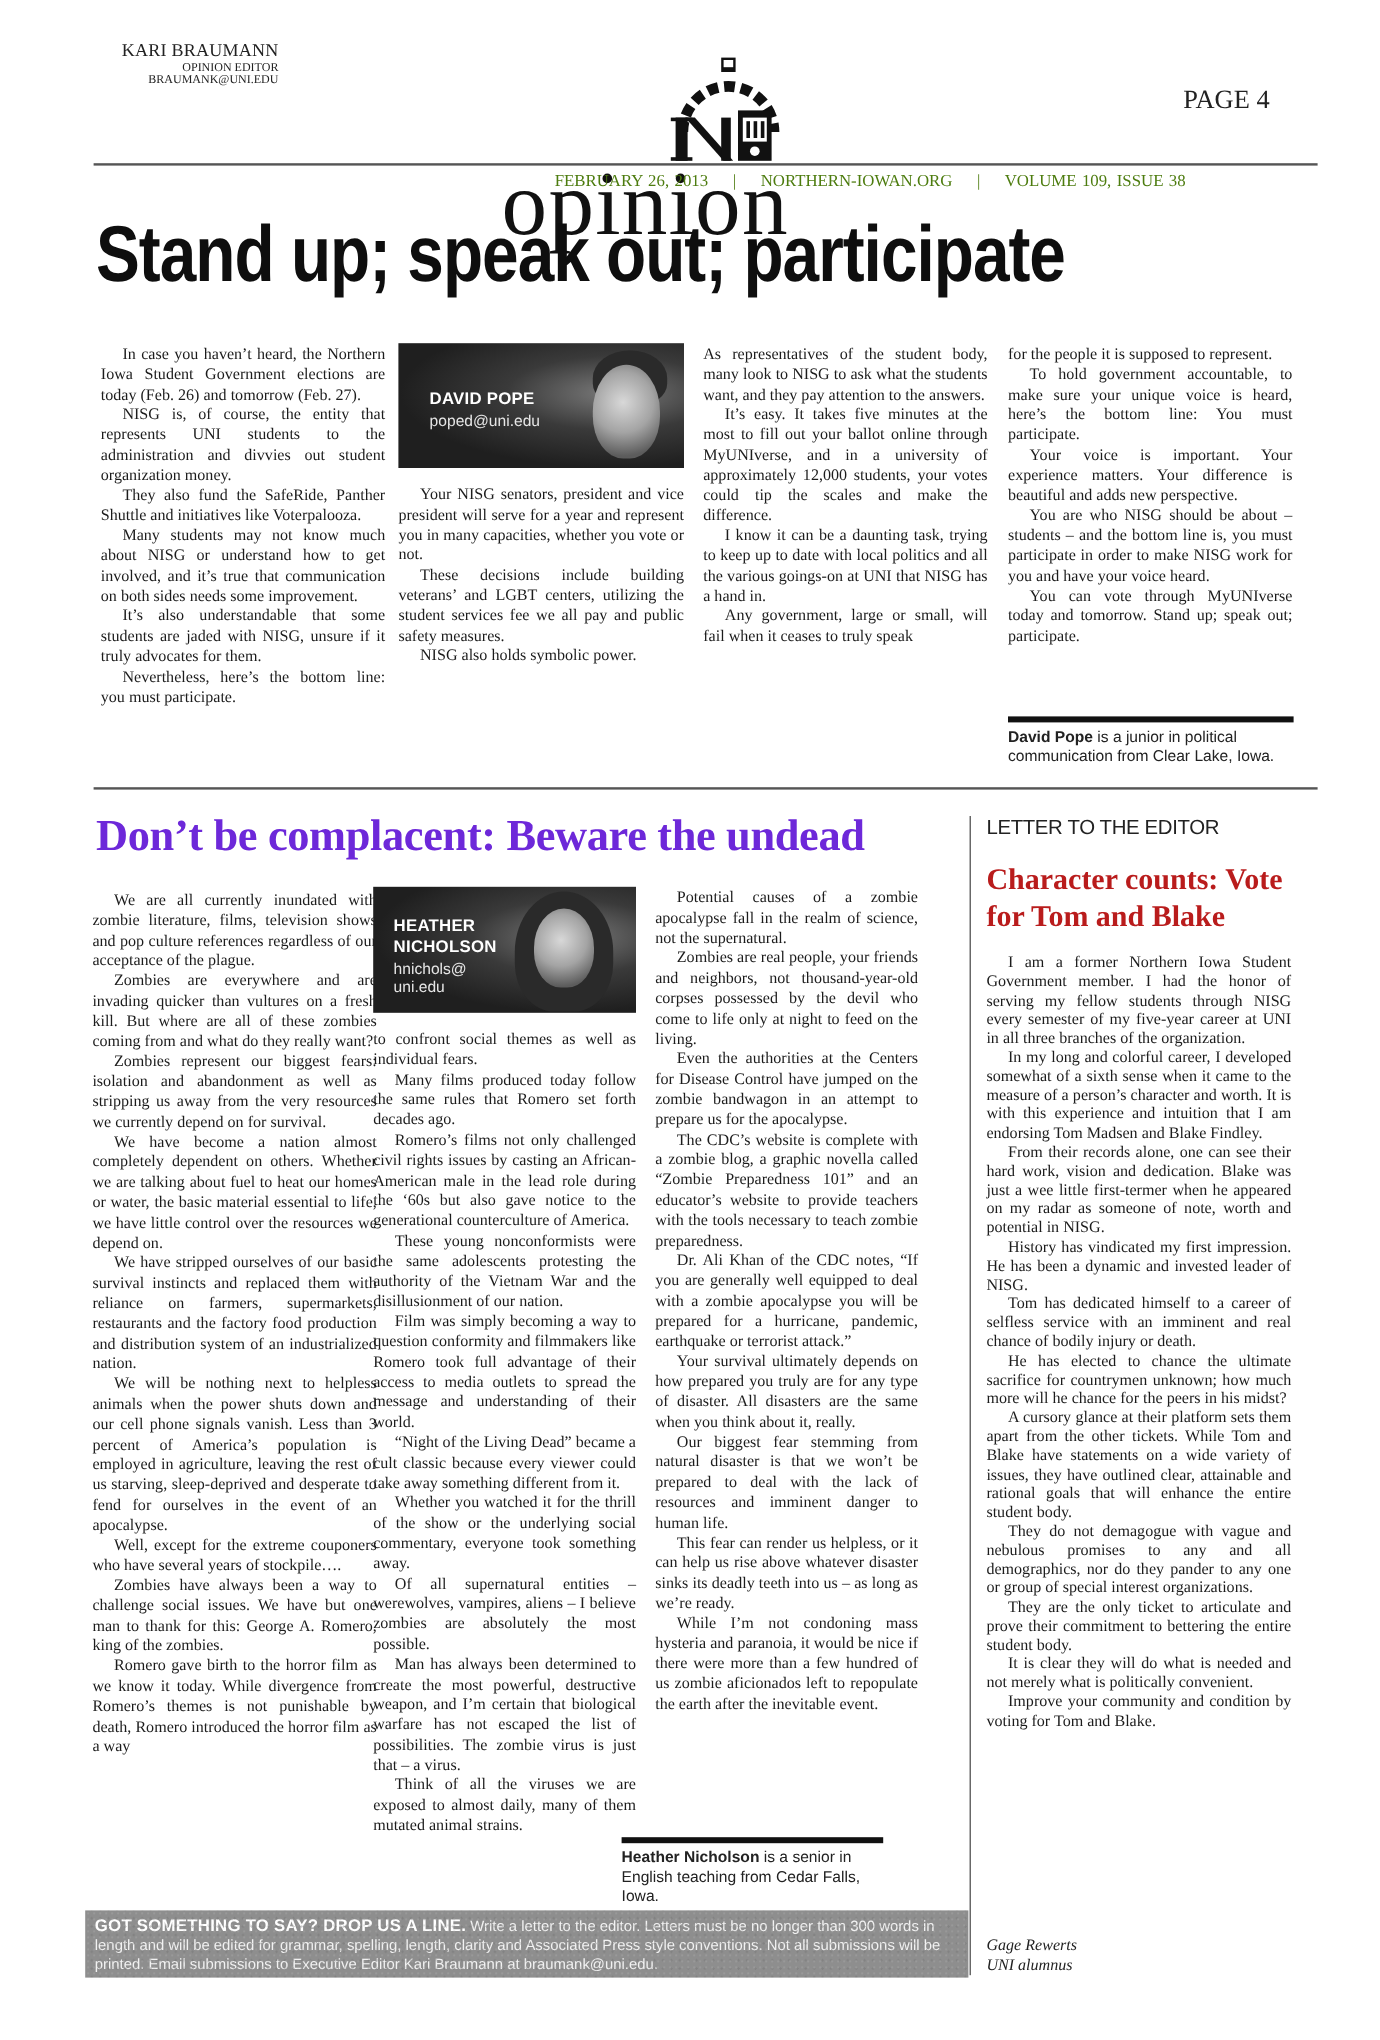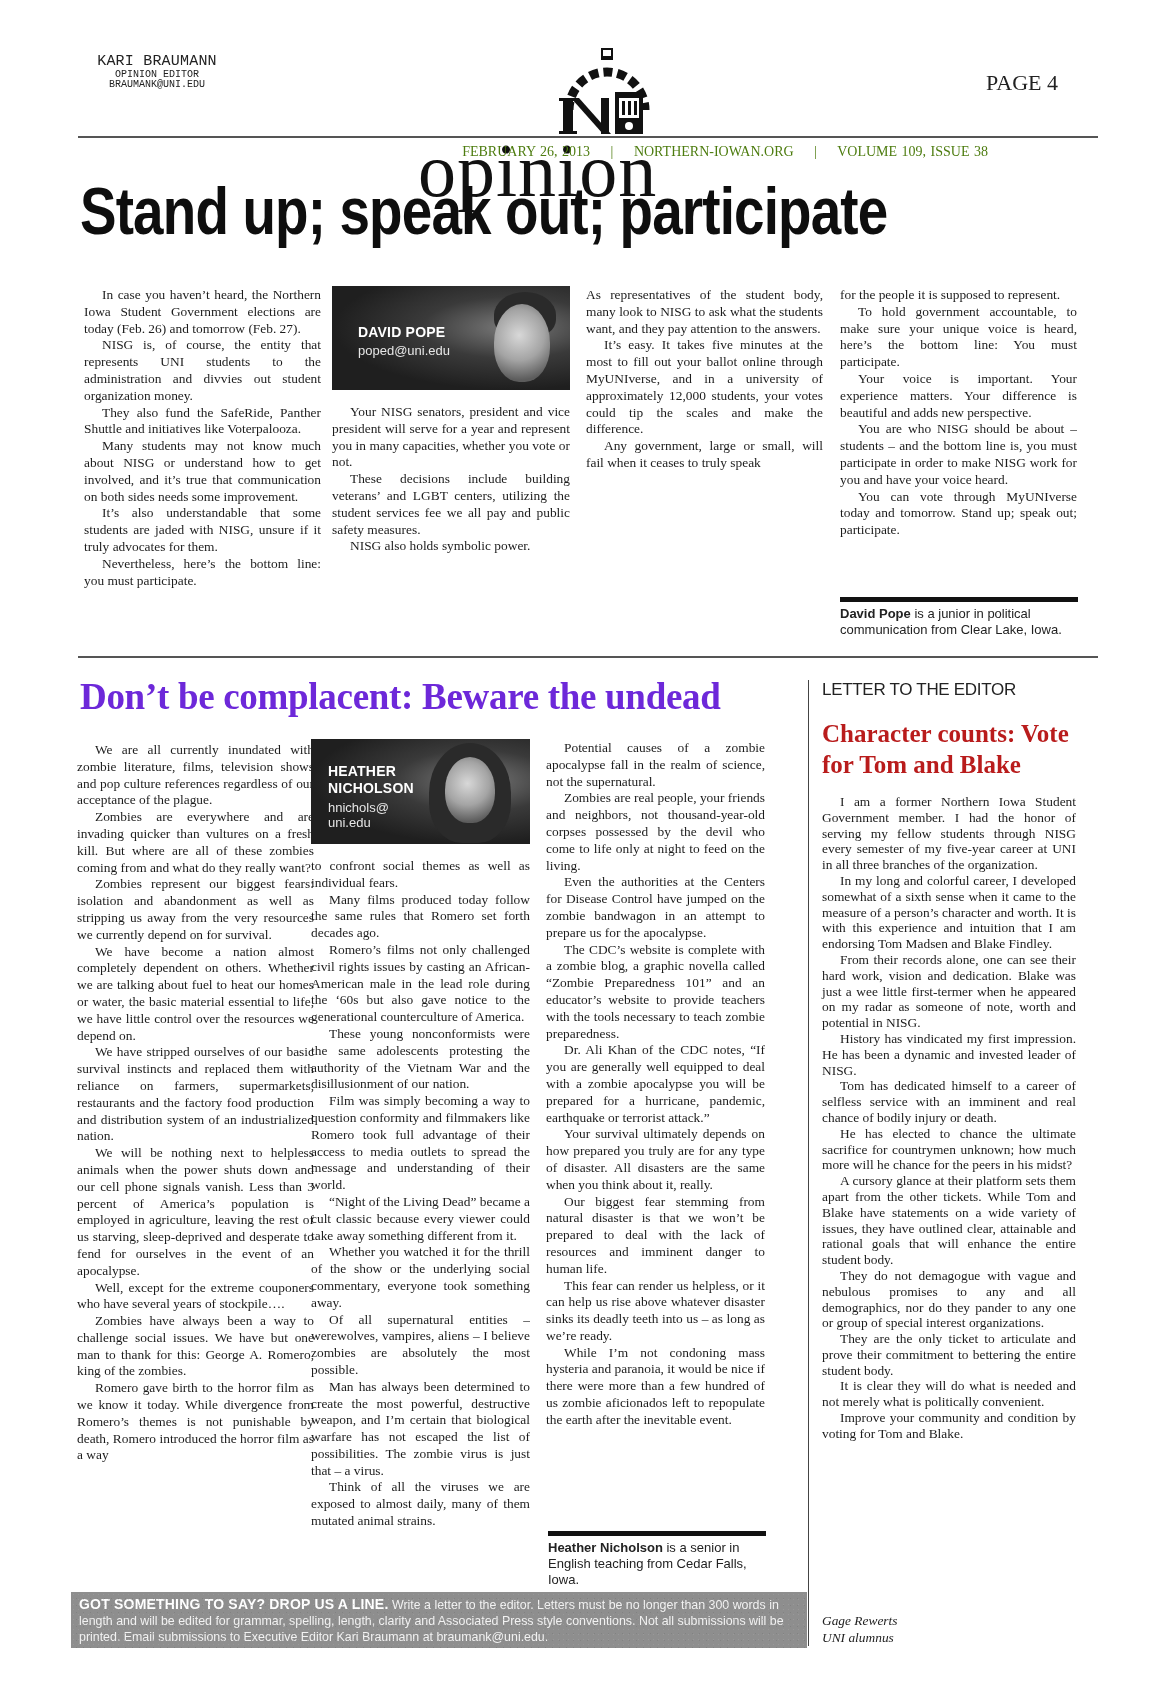--- a/index.html
+++ b/index.html
@@ -1,18 +1,18 @@
 <!DOCTYPE html>
 <html><head>
 <meta charset="utf-8">
 <style>
   * { box-sizing: border-box; margin: 0; padding: 0; }
   html, body { width: 1150px; height: 1700px; background: #fff; overflow: hidden; }
   body { position: relative; font-family: "Liberation Serif", "DejaVu Serif", serif; color: #1a1a1a; }
-  .editor-block { position: absolute; left: 82px; top: 54px; width: 150px; text-align: center; font-family: Liberation Mono, monospace; color: #222; line-height: 1.05; }
+  .editor-block { position: absolute; left: 82px; top: 36px; width: 150px; text-align: right; font-family: Liberation Serif, serif; color: #222; line-height: 1.05; }
   .editor-name { font-size: 15px; letter-spacing: 0.2px; }
   .editor-title, .editor-email { font-size: 10px; }
   .logo-wrap { position: absolute; left: 336px; top: 0; height: 96px; display: flex; align-items: flex-end; }
   .logo-mark { width: 100px; height: 96px; position: relative; }
   .logo-word { font-size: 76px; line-height: 0.9; margin-left: 4px; letter-spacing: 1px; font-family: "Liberation Serif", serif; color: #111; padding-bottom: 4px; }
   .page-no { position: absolute; right: 92px; top: 70px; font-size: 22px; color: #222; }
   .mast-rule { position: absolute; left: 78px; top: 136px; width: 1020px; height: 2px; background: #555; }
 
   .dateline { position: absolute; left: 0; top: 144px; width: 988px; text-align: right; font-size: 14px; color: #4d7c0f; word-spacing: 1px; }
   .dateline .sep { padding: 0 16px; }
@@ -116,20 +116,21 @@
 
 <div class="col" style="left:332px; top:404px; width:238px;">
   <p>Your NISG senators, president and vice president will serve for a year and represent you in many capacities, whether you vote or not.</p>
   <p>These decisions include building veterans’ and LGBT centers, utilizing the student services fee we all pay and public safety measures.</p>
   <p>NISG also holds symbolic power.</p>
 </div>
 
 <div class="col" style="left:586px; top:287px; width:237px;">
   <p class="noindent">As representatives of the student body, many look to NISG to ask what the students want, and they pay attention to the answers.</p>
   <p>It’s easy. It takes five minutes at the most to fill out your ballot online through MyUNIverse, and in a university of approximately 12,000 students, your votes could tip the scales and make the difference.</p>
+  <p>I know it can be a daunting task, trying to keep up to date with local politics and all the various goings-on at UNI that NISG has a hand in.</p>
   <p>Any government, large or small, will fail when it ceases to truly speak</p>
 </div>
 
 <div class="col" style="left:840px; top:287px; width:237px;">
   <p class="noindent">for the people it is supposed to represent.</p>
   <p>To hold government accountable, to make sure your unique voice is heard, here’s the bottom line: You must participate.</p>
   <p>Your voice is important. Your experience matters. Your difference is beautiful and adds new perspective.</p>
   <p>You are who NISG should be about – students – and the bottom line is, you must participate in order to make NISG work for you and have your voice heard.</p>
   <p>You can vote through MyUNIverse today and tomorrow. Stand up; speak out; participate.</p>
 </div>
@@ -186,21 +187,21 @@
   <p>Zombies are real people, your friends and neighbors, not thousand-year-old corpses possessed by the devil who come to life only at night to feed on the living.</p>
   <p>Even the authorities at the Centers for Disease Control have jumped on the zombie bandwagon in an attempt to prepare us for the apocalypse.</p>
   <p>The CDC’s website is complete with a zombie blog, a graphic novella called “Zombie Preparedness 101” and an educator’s website to provide teachers with the tools necessary to teach zombie preparedness.</p>
   <p>Dr. Ali Khan of the CDC notes, “If you are generally well equipped to deal with a zombie apocalypse you will be prepared for a hurricane, pandemic, earthquake or terrorist attack.”</p>
   <p>Your survival ultimately depends on how prepared you truly are for any type of disaster. All disasters are the same when you think about it, really.</p>
   <p>Our biggest fear stemming from natural disaster is that we won’t be prepared to deal with the lack of resources and imminent danger to human life.</p>
   <p>This fear can render us helpless, or it can help us rise above whatever disaster sinks its deadly teeth into us – as long as we’re ready.</p>
   <p>While I’m not condoning mass hysteria and paranoia, it would be nice if there were more than a few hundred of us zombie aficionados left to repopulate the earth after the inevitable event.</p>
 </div>
 
-<div class="bio" style="left:548px; top:1531px; width:218px;">
+<div class="bio" style="left:518px; top:1531px; width:218px;">
   <div class="bar"></div>
   <b>Heather Nicholson</b><span> is a senior in English teaching from Cedar Falls, Iowa.</span>
 </div>
 
 <div class="rule-v" style="left:808px; top:680px; height:966px;"></div>
 
 <div class="kicker">LETTER TO THE EDITOR</div>
 <h2 class="letter-head">Character counts: Vote for Tom and Blake</h2>
 
 <div class="col" style="left:822px; top:794px; width:254px; line-height:15.8px;">

